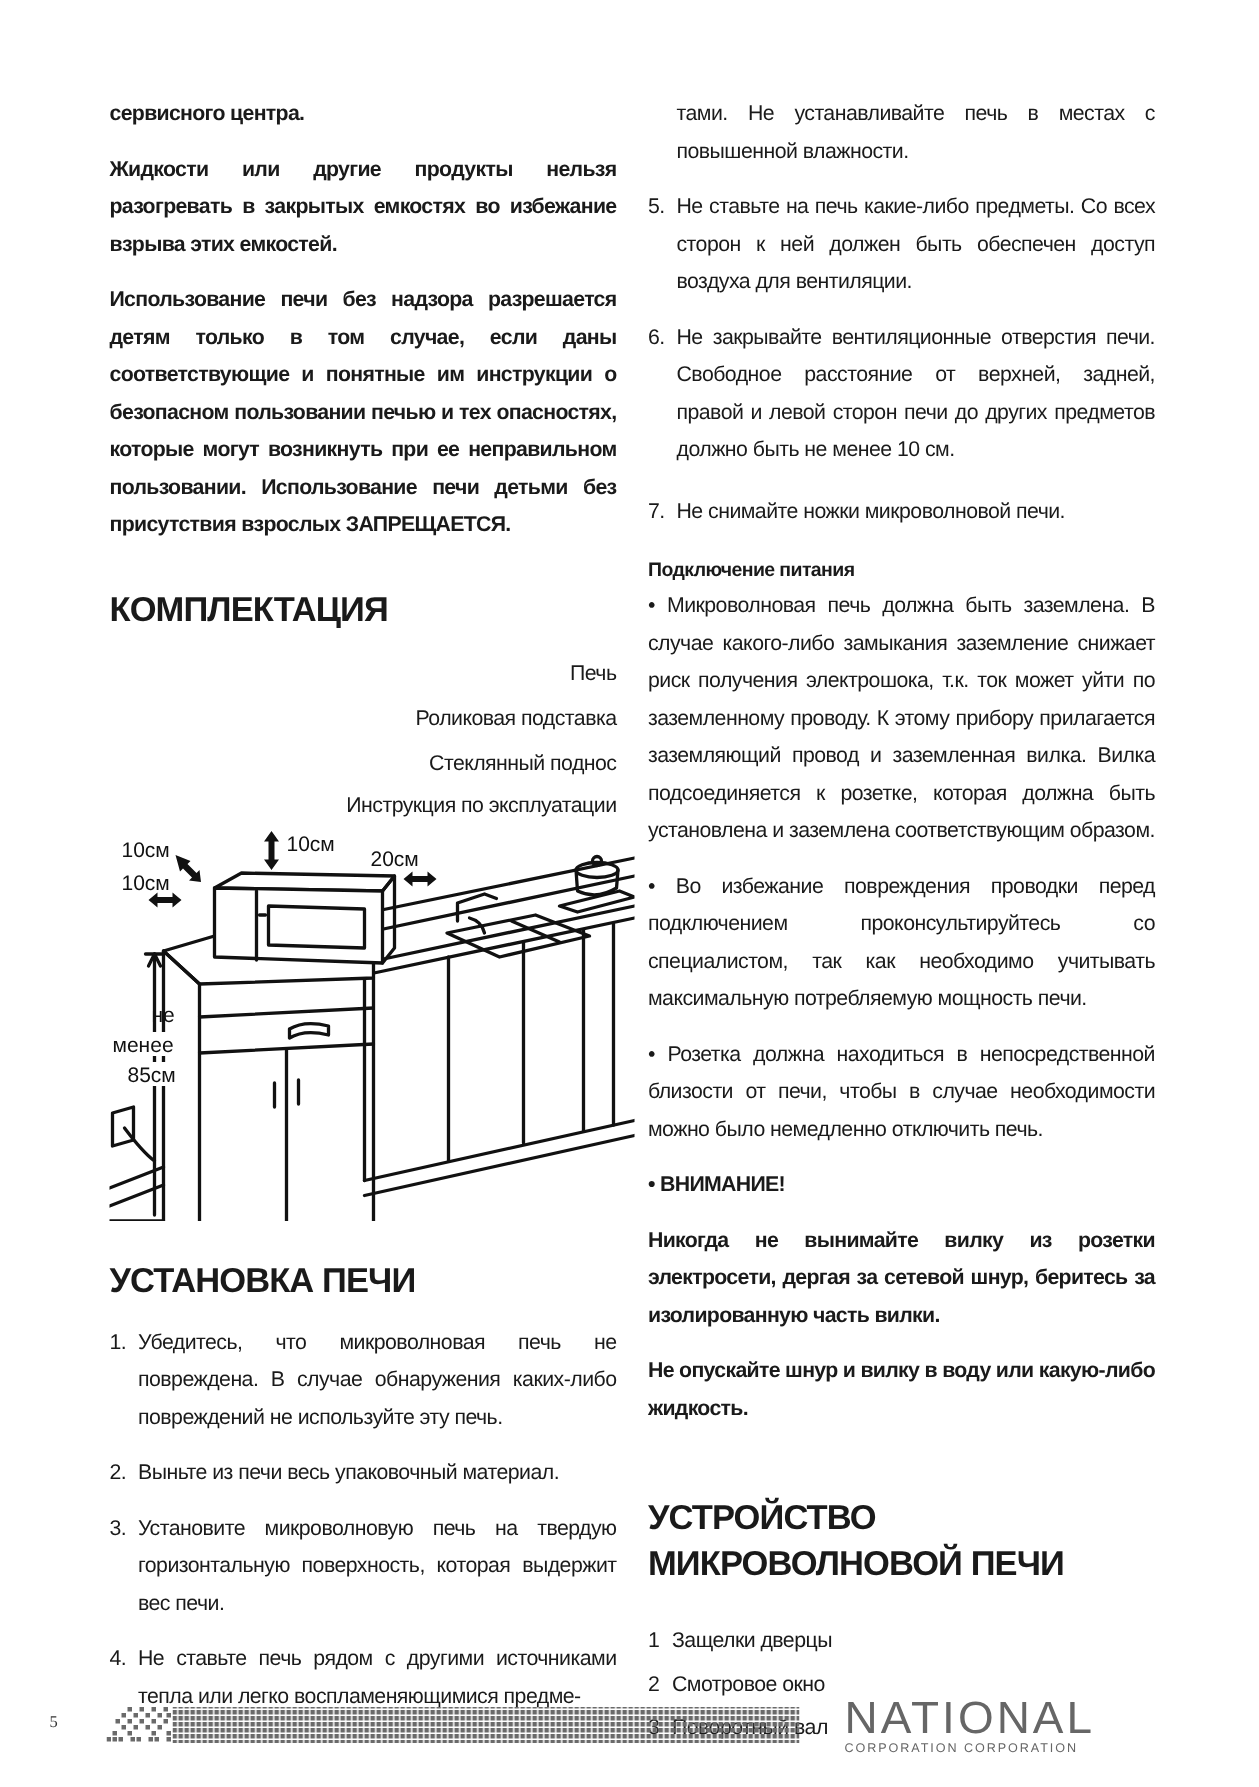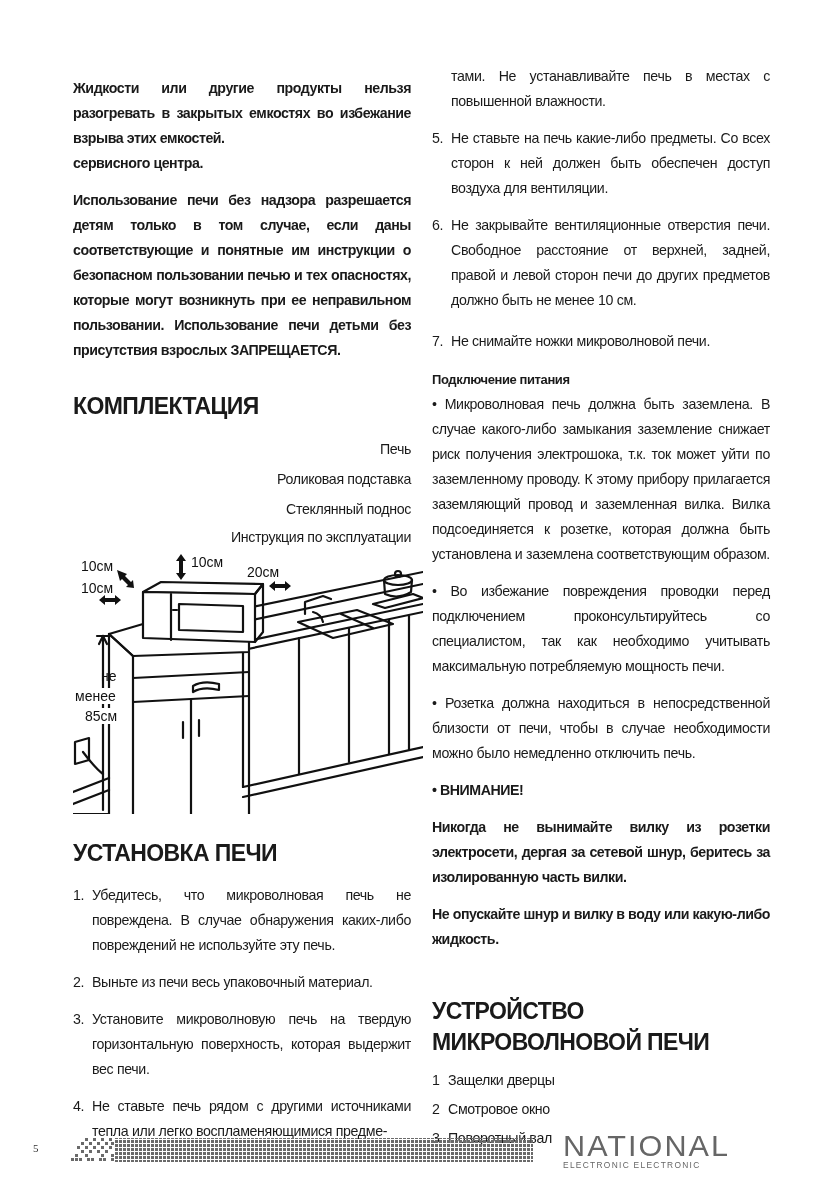--- a/index.html
+++ b/index.html
@@ -30,22 +30,22 @@
   .brand{position:absolute;left:563px;top:1133px;width:210px;}
   .brand .big{font-family:"Liberation Sans",sans-serif;font-size:30px;letter-spacing:2px;
        color:#666;font-weight:normal;line-height:26px;transform:scaleX(1.02);transform-origin:left;}
   .brand .small{font-family:"Liberation Sans",sans-serif;font-size:8.4px;letter-spacing:1.3px;color:#666;
        line-height:11px;margin-top:1px;}
 </style>
 </head>
 <body>
 
 <div class="col left">
+  <p class="bold">сервисного центра.</p>
   <p class="bold gap">Жидкости или другие продукты нельзя разогревать в закрытых емкостях во избежание взрыва этих емкостей.</p>
-  <p class="bold">сервисного центра.</p>
   <p class="bold gap">Использование печи без надзора разрешается детям только в том случае, если даны соответствующие и понятные им инструкции о безопасном пользовании печью и тех опасностях, которые могут возникнуть при ее неправильном пользовании. Использование печи детьми без присутствия взрослых ЗАПРЕЩАЕТСЯ.</p>
 
   <h2 style="margin-top:28px;">КОМПЛЕКТАЦИЯ</h2>
   <div class="plain-list" style="margin-top:12px;">
     <div>Печь</div>
     <div>Роликовая подставка</div>
     <div>Стеклянный поднос</div>
     <div style="line-height:26px;">Инструкция по эксплуатации</div>
   </div>
 
@@ -148,21 +148,21 @@
   <div class="sub" style="margin-top:13px;">Подключение питания</div>
   <p style="margin-top:0;">• Микроволновая печь должна быть заземлена. В случае какого-либо замыкания заземление снижает риск получения электрошока, т.к. ток может уйти по заземленному проводу. К этому прибору прилагается заземляющий провод и заземленная вилка. Вилка подсоединяется к розетке, которая должна быть установлена и заземлена соответствующим образом.</p>
   <p class="gap">• Во избежание повреждения проводки перед подключением проконсультируйтесь со специалистом, так как необходимо учитывать максимальную потребляемую мощность печи.</p>
   <p class="gap">• Розетка должна находиться в непосредственной близости от печи, чтобы в случае необходимости можно было немедленно отключить печь.</p>
 
   <p class="bold gap">• ВНИМАНИЕ!</p>
   <p class="bold gap">Никогда не вынимайте вилку из розетки электросети, дергая за сетевой шнур, беритесь за изолированную часть вилки.</p>
   <p class="bold gap">Не опускайте шнур и вилку в воду или какую-либо жидкость.</p>
 
   <h2 style="margin-top:44px;">УСТРОЙСТВО МИКРОВОЛНОВОЙ ПЕЧИ</h2>
-  <div class="parts" style="margin-top:8px;">
+  <div class="parts" style="margin-top:22px;">
     <div><span class="n">1</span><span>Защелки дверцы</span></div>
     <div><span class="n">2</span><span>Смотровое окно</span></div>
     <div><span class="n">3</span><span>Поворотный вал</span></div>
   </div>
 </div>
 
 <div class="footer-num">5</div>
 
 <svg class="dotbar" viewBox="0 0 462 30">
   <defs>
@@ -200,14 +200,14 @@
       <rect x="16" y="22" width="3" height="3"></rect>
       <rect x="20" y="22" width="3" height="3"></rect>
       <rect x="28" y="22" width="3" height="3"></rect>
       <rect x="32" y="22" width="3" height="3"></rect>
       <rect x="40" y="22" width="3" height="3"></rect>
   </g>
 </svg>
 
 <div class="brand">
   <div class="big">NATIONAL</div>
-  <div class="small">ELECTRONIC ELECTRONIC</div>
+  <div class="small">CORPORATION CORPORATION</div>
 </div>
 
 </body></html>

